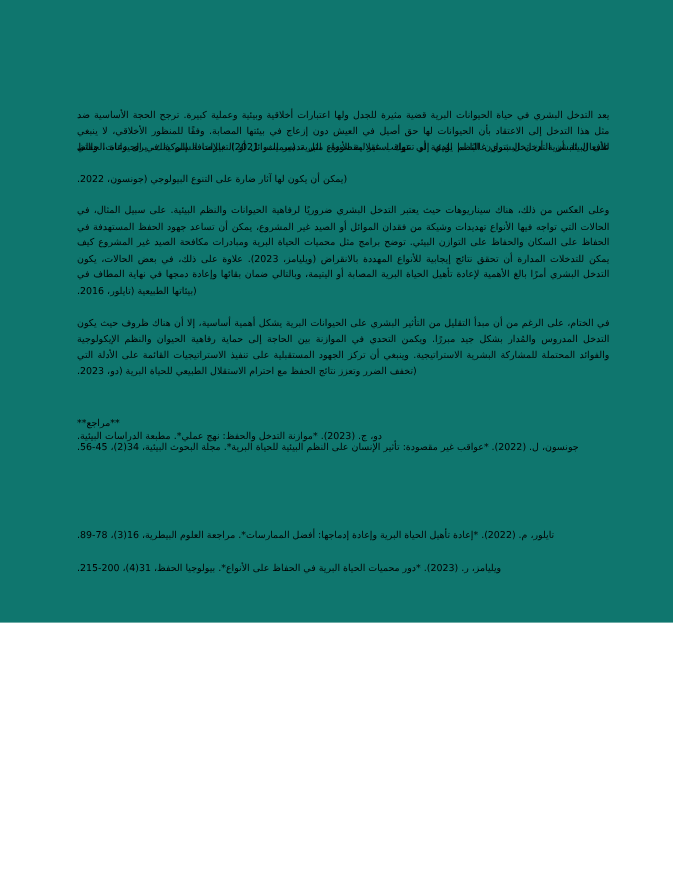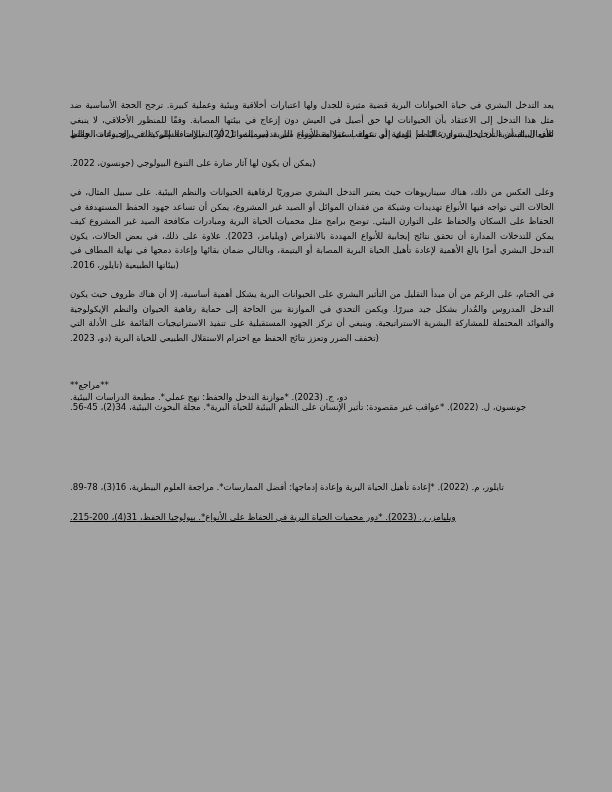--- a/index.html
+++ b/index.html
@@ -1,18 +1,18 @@
 <!DOCTYPE html>
 <html><head>
 <meta charset="utf-8">
 <style>
   html, body { margin: 0; padding: 0; background: #ffffff; }
   body { width: 612px; height: 792px; position: relative; overflow: hidden;
          font-family: "DejaVu Sans", sans-serif; color: #000; }
-  .page { position: absolute; left: 0; top: 0; width: 612px; height: 792px; background: #a3a3a3; }
+  .page { position: absolute; left: 0; top: 0; width: 612px; height: 566px; background: #0f766e; }
   .para { position: absolute; left: 70px; width: 484px; }
   .line { position: absolute; left: 0; width: 484px; height: 14px; font-size: 8.6px; line-height: 14px;
           white-space: nowrap; overflow: hidden; direction: rtl; text-align: justify; text-align-last: justify; }
   .line.last { direction: rtl; text-align: left; text-align-last: left; }
   .heading { position: absolute; left: 70px; top: 362px; font-size: 8.6px; line-height: 14px; direction: rtl; white-space: nowrap; margin-top: 16px; }
   .ref { position: absolute; left: 70px; font-size: 8.6px; line-height: 14px; white-space: nowrap; direction: rtl; text-align: left; }
 </style>
 </head>
 <body>
 
@@ -40,15 +40,15 @@
     <div class="line" style="top:14.5px;">التدخل المدروس والمُدار بشكل جيد مبررًا. ويكمن التحدي في الموازنة بين الحاجة إلى حماية رفاهية الحيوان والنظم الإيكولوجية</div>
     <div class="line" style="top:29px;">والفوائد المحتملة للمشاركة البشرية الاستراتيجية. وينبغي أن تركز الجهود المستقبلية على تنفيذ الاستراتيجيات القائمة على الأدلة التي</div>
     <div class="line last" style="top:43.5px;">(تخفف الضرر وتعزز نتائج الحفظ مع احترام الاستقلال الطبيعي للحياة البرية (دو، 2023.</div>
   </div>
 
   <div class="heading">**مراجع**</div>
 
   <div class="ref" style="top:390px;">دو، ج. (2023). *موازنة التدخل والحفظ: نهج عملي*. مطبعة الدراسات البيئية.</div>
   <div class="ref" style="top:400px;">جونسون، ل. (2022). *عواقب غير مقصودة: تأثير الإنسان على النظم البيئية للحياة البرية*. مجلة البحوث البيئية، 34(2)، 45-56.</div>
   <div class="ref" style="top:480px;">تايلور، م. (2022). *إعادة تأهيل الحياة البرية وإعادة إدماجها: أفضل الممارسات*. مراجعة العلوم البيطرية، 16(3)، 78-89.</div>
-  <div class="ref" style="top:510px;text-decoration:underline;">ويليامز، ر. (2023). *دور محميات الحياة البرية في الحفاظ على الأنواع*. بيولوجيا الحفظ، 31(4)، 200-215.</div>
+  <div class="ref" style="top:510px;">ويليامز، ر. (2023). *دور محميات الحياة البرية في الحفاظ على الأنواع*. بيولوجيا الحفظ، 31(4)، 200-215.</div>
 
 </div>
 
 </body></html>

